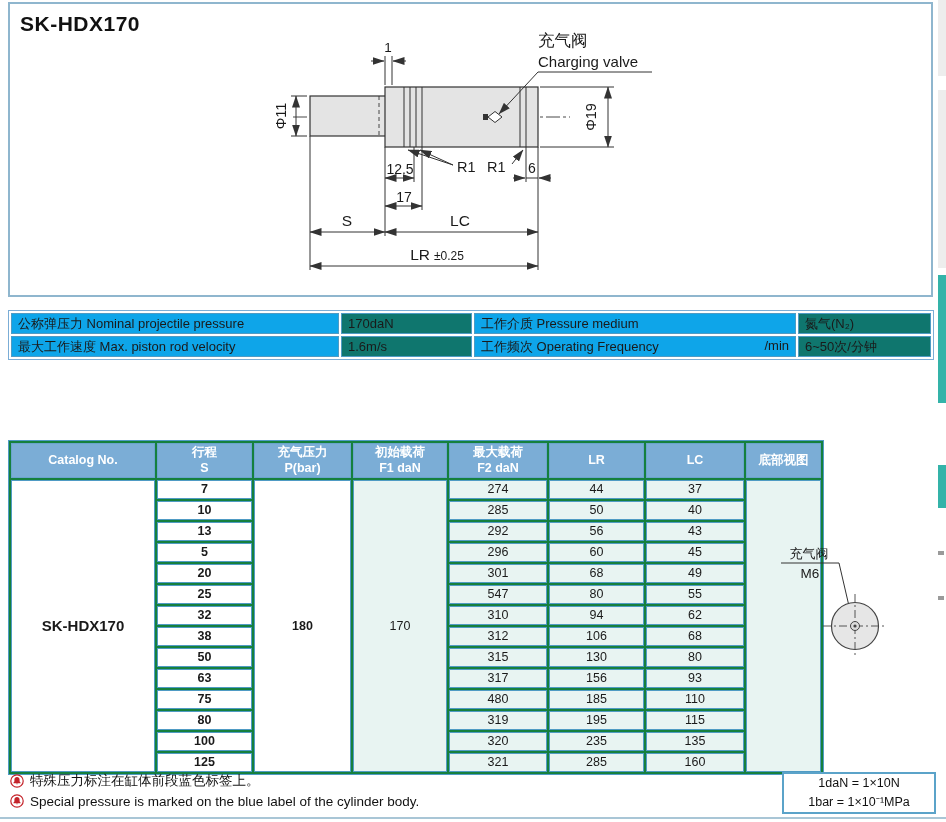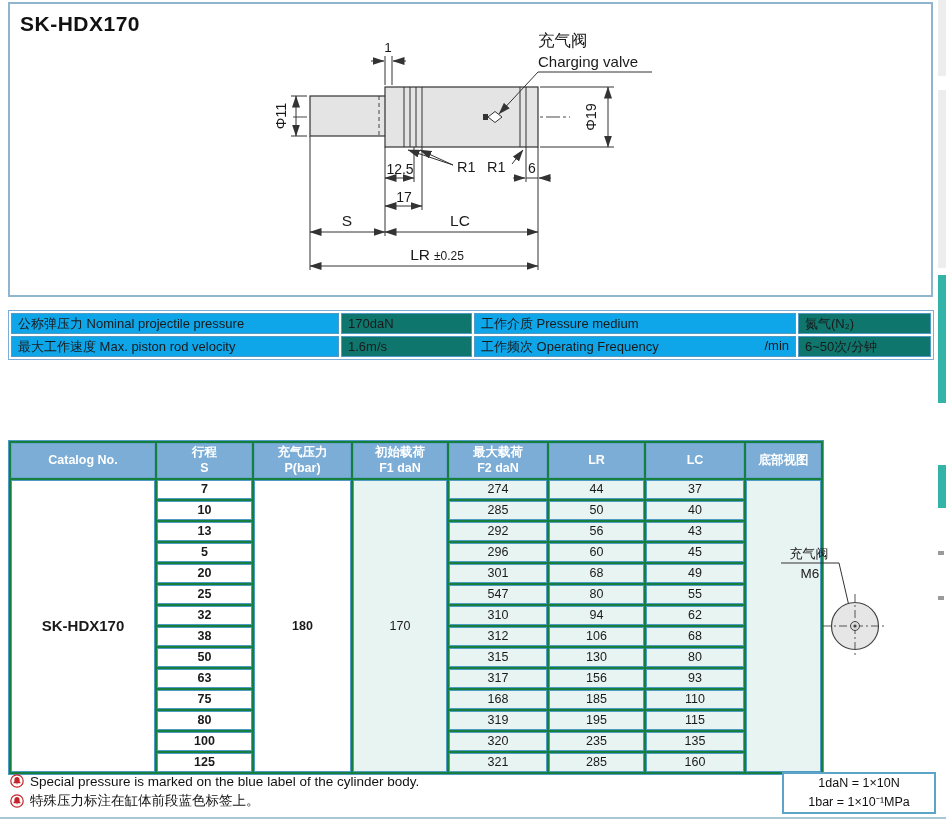--- a/index.html
+++ b/index.html
@@ -300,21 +300,21 @@
         <td class="c">80</td>
       </tr>
   <tr>
         <td class="b">63</td>
         <td class="c">317</td>
         <td class="c">156</td>
         <td class="c">93</td>
       </tr>
   <tr>
         <td class="b">75</td>
-        <td class="c">168</td>
+        <td class="c">480</td>
         <td class="c">185</td>
         <td class="c">110</td>
       </tr>
   <tr>
         <td class="b">80</td>
         <td class="c">319</td>
         <td class="c">195</td>
         <td class="c">115</td>
       </tr>
   <tr>
@@ -326,36 +326,36 @@
   <tr>
         <td class="b">125</td>
         <td class="c">321</td>
         <td class="c">285</td>
         <td class="c">160</td>
       </tr>
 </tbody>
   </table>
 
 <div class="notes">
+  <div class="note-line">
+    <svg width="14" height="14" viewBox="0 0 14 14">
+      <circle cx="7" cy="7" r="6.2" fill="none" stroke="#c4242b" stroke-width="1.2"></circle>
+      <path d="M7 3.1c-1.5 0-2.6 1.1-2.6 2.6v1.7L3.5 8.6v.6h7v-.6L9.6 7.4V5.7C9.6 4.2 8.5 3.1 7 3.1z" fill="#c4242b"></path>
+      <path d="M6.2 9.6a.8.8 0 0 0 1.6 0z" fill="#c4242b"></path>
+    </svg>
+    <span>特殊压力标注在缸体前段蓝色标签上。</span>
+  </div>
   <div class="note-line">
     <svg width="14" height="14" viewBox="0 0 14 14">
       <circle cx="7" cy="7" r="6.2" fill="none" stroke="#c4242b" stroke-width="1.2"></circle>
       <path d="M7 3.1c-1.5 0-2.6 1.1-2.6 2.6v1.7L3.5 8.6v.6h7v-.6L9.6 7.4V5.7C9.6 4.2 8.5 3.1 7 3.1z" fill="#c4242b"></path>
       <path d="M6.2 9.6a.8.8 0 0 0 1.6 0z" fill="#c4242b"></path>
     </svg>
     <span>Special pressure is marked on the blue label of the cylinder body.</span>
   </div>
-  <div class="note-line">
-    <svg width="14" height="14" viewBox="0 0 14 14">
-      <circle cx="7" cy="7" r="6.2" fill="none" stroke="#c4242b" stroke-width="1.2"></circle>
-      <path d="M7 3.1c-1.5 0-2.6 1.1-2.6 2.6v1.7L3.5 8.6v.6h7v-.6L9.6 7.4V5.7C9.6 4.2 8.5 3.1 7 3.1z" fill="#c4242b"></path>
-      <path d="M6.2 9.6a.8.8 0 0 0 1.6 0z" fill="#c4242b"></path>
-    </svg>
-    <span>特殊压力标注在缸体前段蓝色标签上。</span>
-  </div>
 </div>
 
 <div class="units">
   <div>1daN = 1×10N</div>
   <div>1bar = 1×10⁻¹MPa</div>
 </div>
 
 <div class="edge gray" style="top:0;height:76px"></div>
 <div class="edge gray" style="top:90px;height:178px"></div>
 <div class="edge teal" style="top:275px;height:128px"></div>

